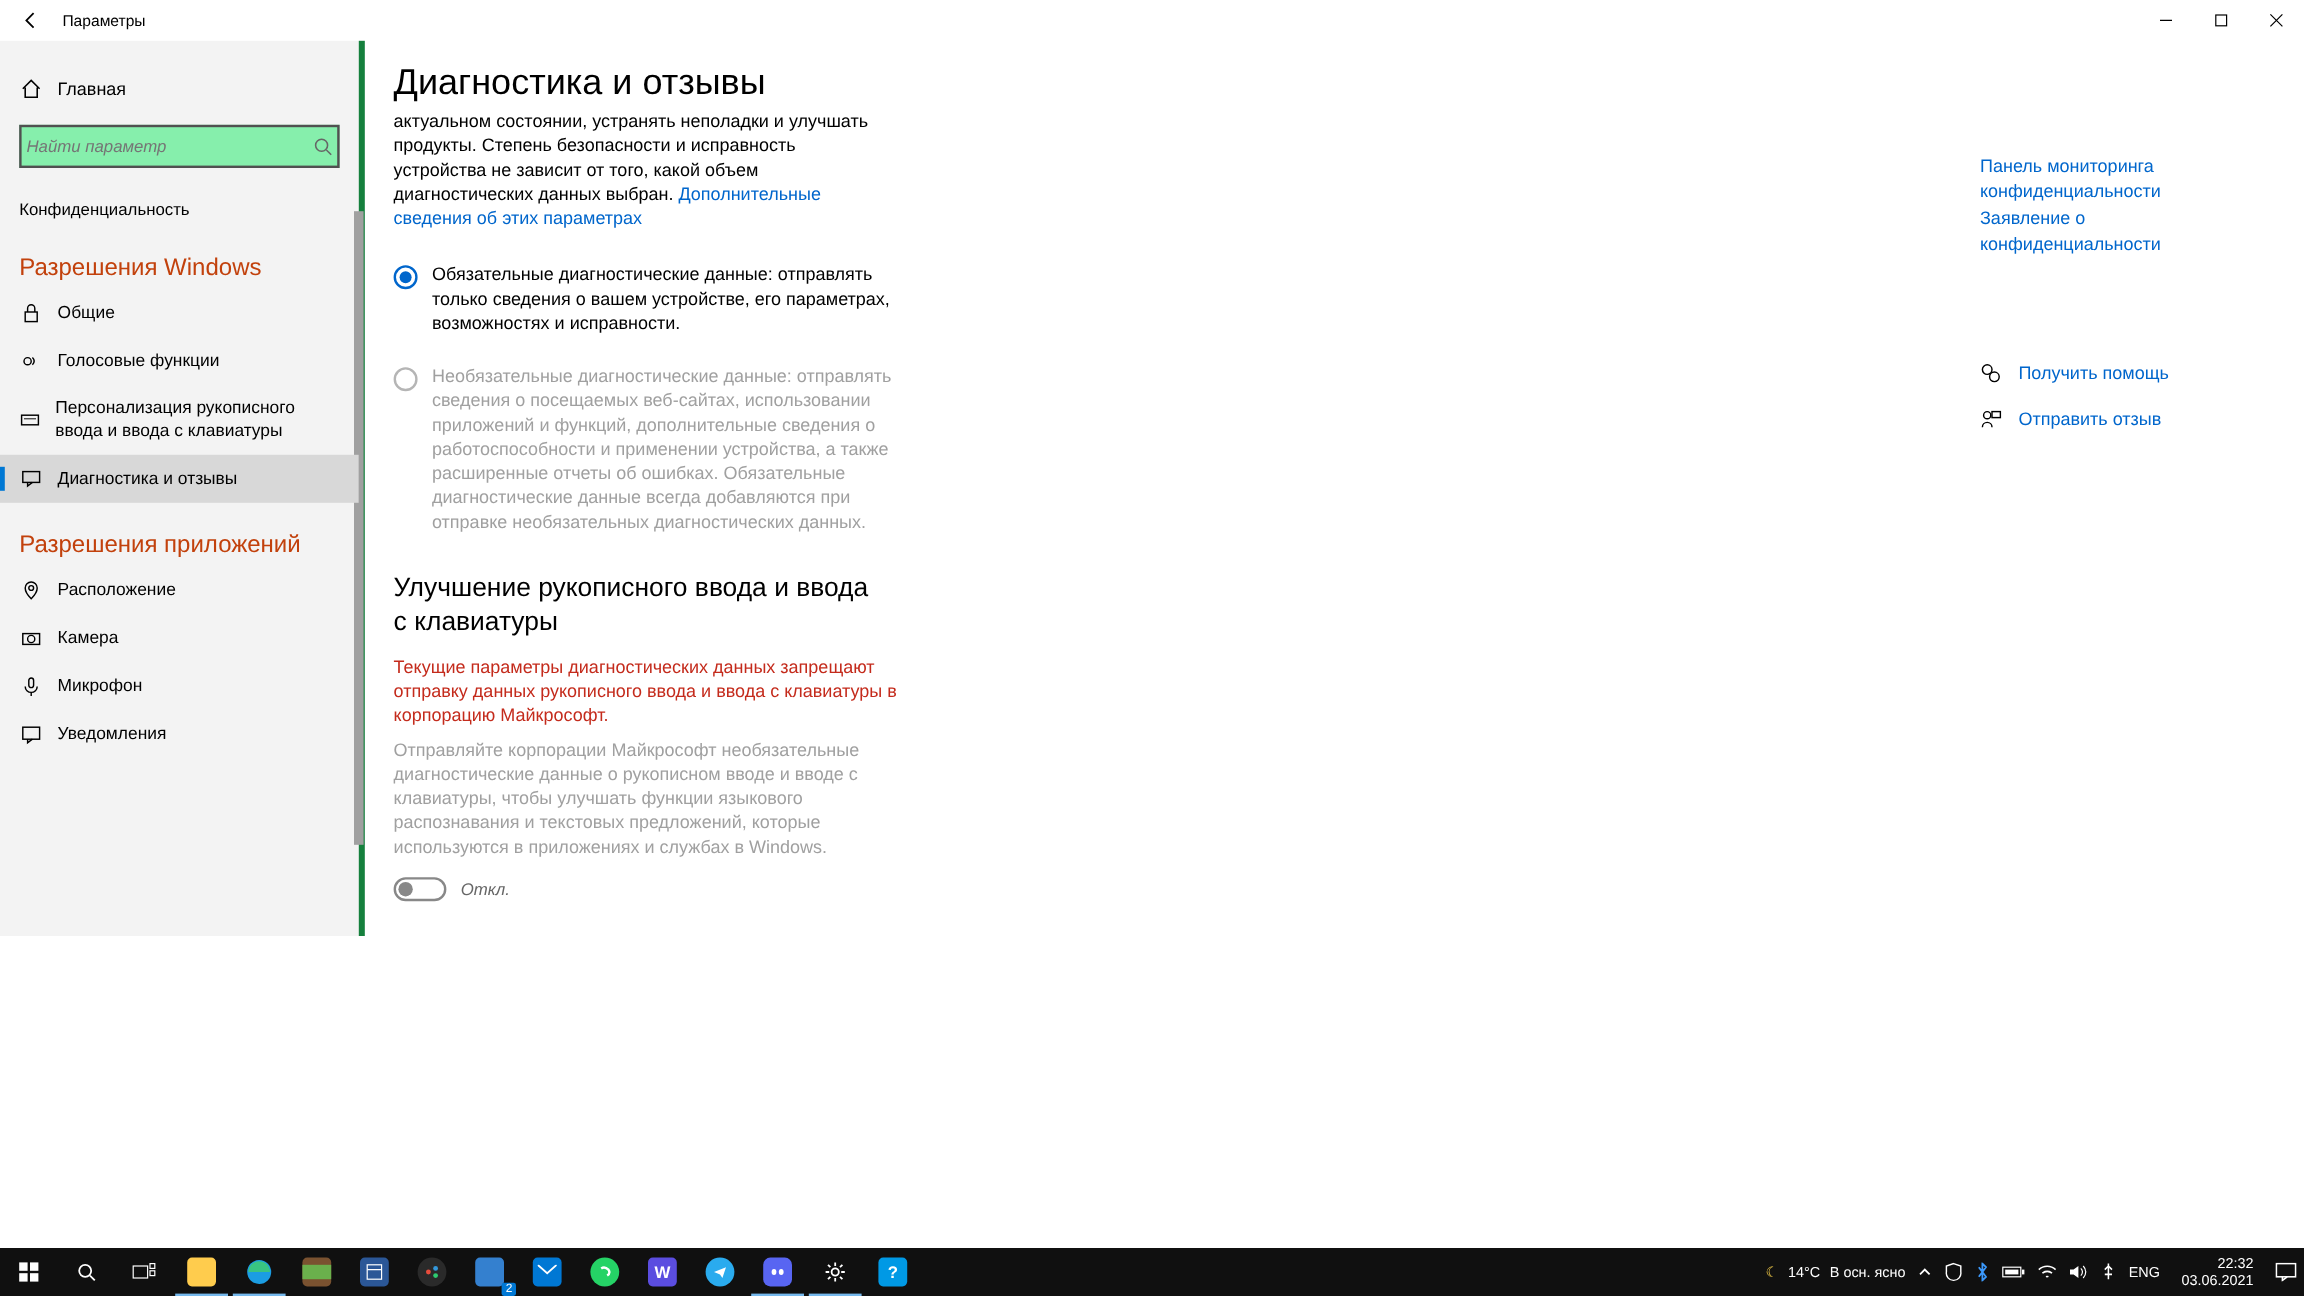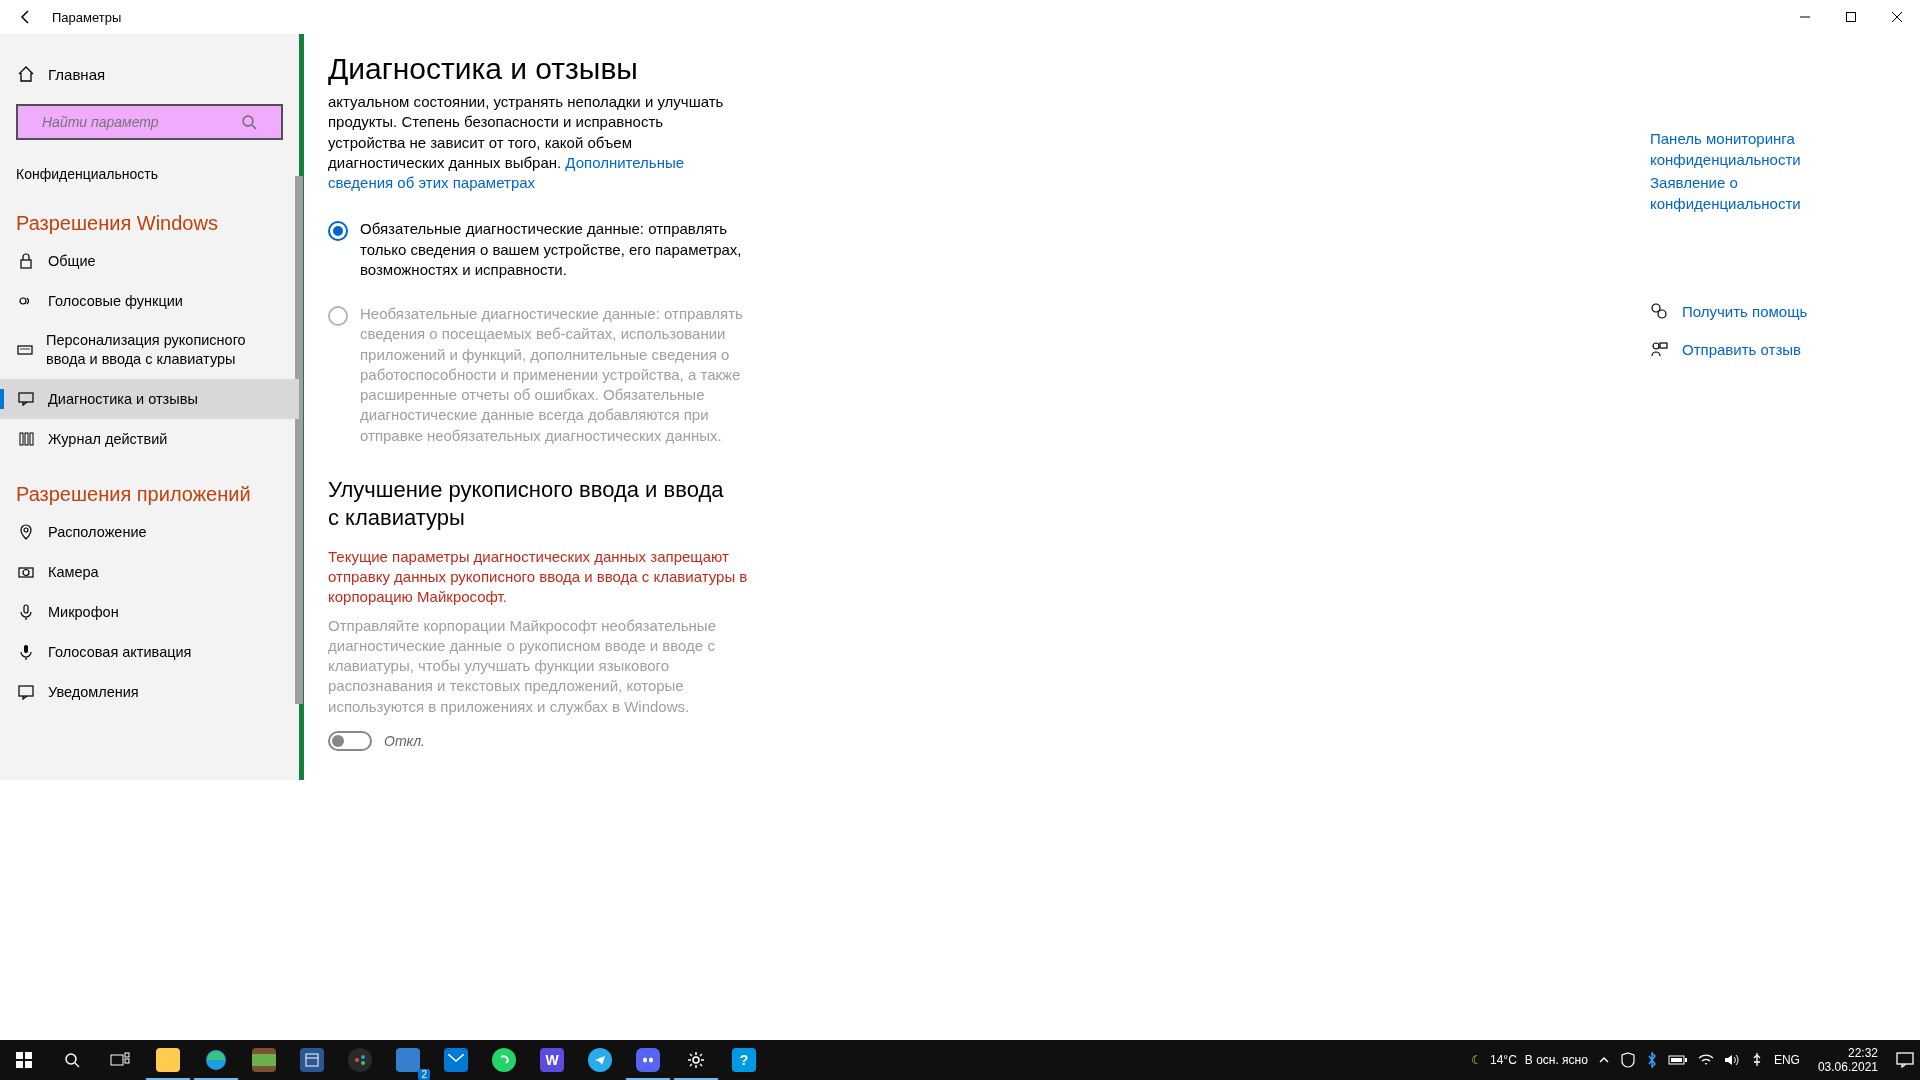--- a/index.html
+++ b/index.html
@@ -7,21 +7,21 @@
   .window { width: 100%; height: 780px; background: #fff; display: flex; flex-direction: column; }
   .titlebar { height: 34px; display: flex; align-items: center; padding: 0 0 0 8px; }
   .titlebar .back { width: 36px; height: 34px; display: flex; align-items: center; justify-content: center; }
   .titlebar .title { font-size: 13px; color: #000; margin-left: 8px; }
   .titlebar .controls { margin-left: auto; display: flex; }
   .titlebar .controls div { width: 46px; height: 34px; display: flex; align-items: center; justify-content: center; font-size: 12px; }
   .app-body { flex: 1; display: flex; min-height: 0; }
   .sidebar { width: 304px; background: #f3f3f3; padding: 20px 0 0 0; display: flex; flex-direction: column; overflow: hidden; border-right: 5px solid #15803d;}
   .home-item, .side-item { display: flex; align-items: center; gap: 12px; padding: 10px 16px; font-size: 14.5px; color: #000; }
   .home-item { font-size: 15px; }
-  .search-box { margin: 10px 16px 16px 16px; height: 36px; border: 2px solid #505050; display: flex; align-items: center; padding: 0 24px; background: #f0abfc; }
+  .search-box { margin: 10px 16px 16px 16px; height: 36px; border: 2px solid #505050; display: flex; align-items: center; padding: 0 4px; background: #86efac; }
   .search-box input { flex: 1; border: none; outline: none; font-size: 14px; background: transparent; font-style: italic; color: #666; }
   .section-title { font-size: 14px; color: #000; padding: 10px 16px 6px 16px; font-weight: 400;}
   .section-header { font-size: 20px; color: #c2410c; padding: 24px 16px 6px 16px; }
   .side-item { cursor: default; align-items: center; }
   .side-item.active { background: #d8d8d8; position: relative; }
   .side-item.active::before { content:""; position:absolute; left:0; top:10px; bottom:10px; width:4px; background:#0078d4; }
   .side-icon { width: 20px; height: 20px; display:flex; align-items:center; justify-content:center; font-size:16px; color:#000; }
   .content { flex: 1; padding: 18px 40px 0 24px; overflow: hidden; position:relative; }
   .h1 { font-size: 30px; font-weight: 400; margin-bottom: 6px; }
   .desc { font-size: 15px; color: #000; max-width: 410px; line-height: 1.35;}
@@ -139,30 +139,20 @@
       </div>
       <div class="side-item active">
         <span class="side-icon">
               <svg width="18" height="18" viewBox="0 0 18 18">
                 <rect x="2" y="3" width="14" height="9" stroke="#000" fill="none" stroke-width="1.2"></rect>
                 <path d="M6 12 L6 15 L10 12" stroke="#000" fill="none" stroke-width="1.2"></path>
               </svg>
             </span>
         <span>Диагностика и отзывы</span>
       </div>
-      <div class="side-item">
-        <span class="side-icon">
-              <svg width="18" height="18" viewBox="0 0 18 18">
-                <rect x="3" y="3" width="3" height="12" stroke="#000" fill="none" stroke-width="1"></rect>
-                <rect x="8" y="3" width="3" height="12" stroke="#000" fill="none" stroke-width="1"></rect>
-                <rect x="13" y="3" width="3" height="12" stroke="#000" fill="none" stroke-width="1"></rect>
-              </svg>
-            </span>
-        <span>Журнал действий</span>
-      </div>
 
       <div class="section-header">Разрешения приложений</div>
 
       <div class="side-item">
         <span class="side-icon">
               <svg width="18" height="18" viewBox="0 0 18 18">
                 <path d="M9 2 a5 5 0 0 1 5 5 c0 4 -5 9 -5 9 s-5 -5 -5 -9 a5 5 0 0 1 5 -5 z" stroke="#000" fill="none" stroke-width="1.2"></path>
                 <circle cx="9" cy="7" r="2" stroke="#000" fill="none" stroke-width="1.2"></circle>
               </svg>
             </span>
@@ -178,29 +168,20 @@
         <span>Камера</span>
       </div>
       <div class="side-item">
         <span class="side-icon">
               <svg width="18" height="18" viewBox="0 0 18 18">
                 <rect x="7" y="2" width="4" height="8" rx="2" stroke="#000" fill="none" stroke-width="1.2"></rect>
                 <path d="M4 9 a5 5 0 0 0 10 0 M9 14 V17" stroke="#000" fill="none" stroke-width="1.2"></path>
               </svg>
             </span>
         <span>Микрофон</span>
-      </div>
-      <div class="side-item">
-        <span class="side-icon">
-              <svg width="18" height="18" viewBox="0 0 18 18">
-                <rect x="7" y="2" width="4" height="8" rx="2" fill="#000"></rect>
-                <path d="M4 9 a5 5 0 0 0 10 0 M9 14 V17" stroke="#000" fill="none" stroke-width="1.2"></path>
-              </svg>
-            </span>
-        <span>Голосовая активация</span>
       </div>
       <div class="side-item">
         <span class="side-icon">
               <svg width="18" height="18" viewBox="0 0 18 18">
                 <rect x="2" y="3" width="14" height="10" stroke="#000" fill="none" stroke-width="1.2"></rect>
                 <path d="M6 13 L6 16 L10 13" stroke="#000" fill="none" stroke-width="1.2"></path>
               </svg>
             </span>
         <span>Уведомления</span>
       </div>

